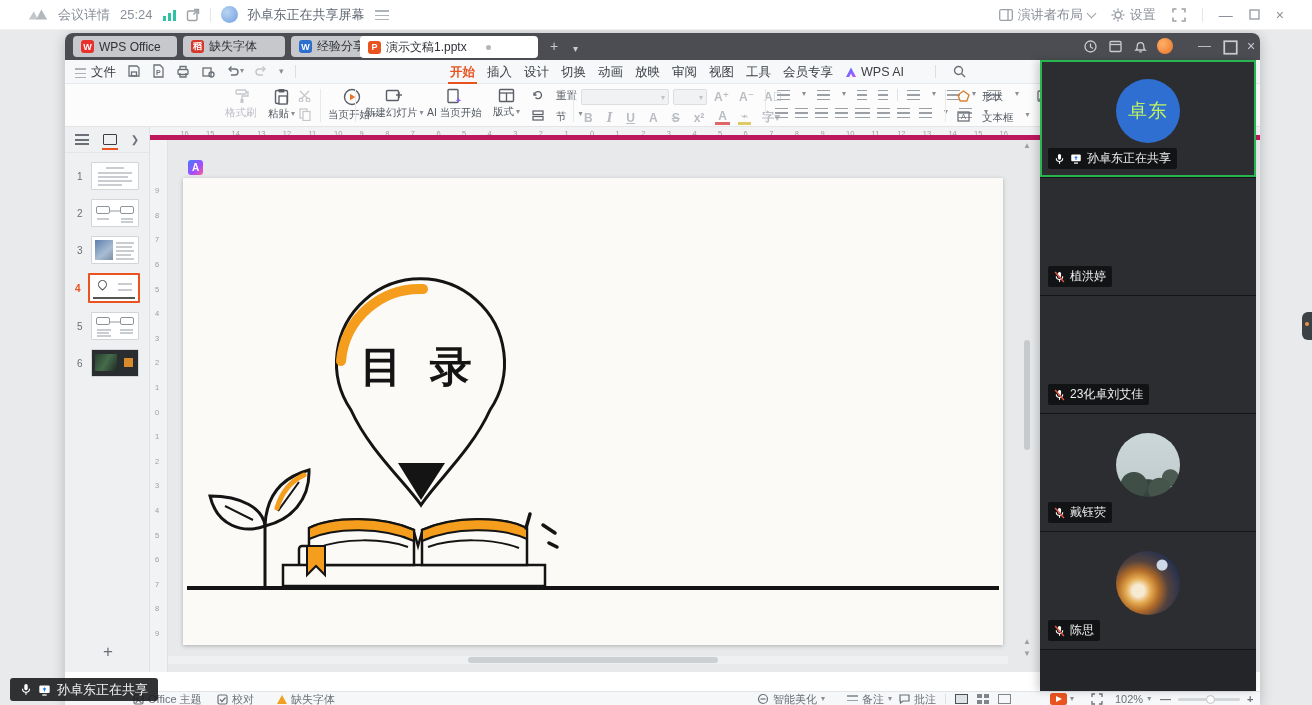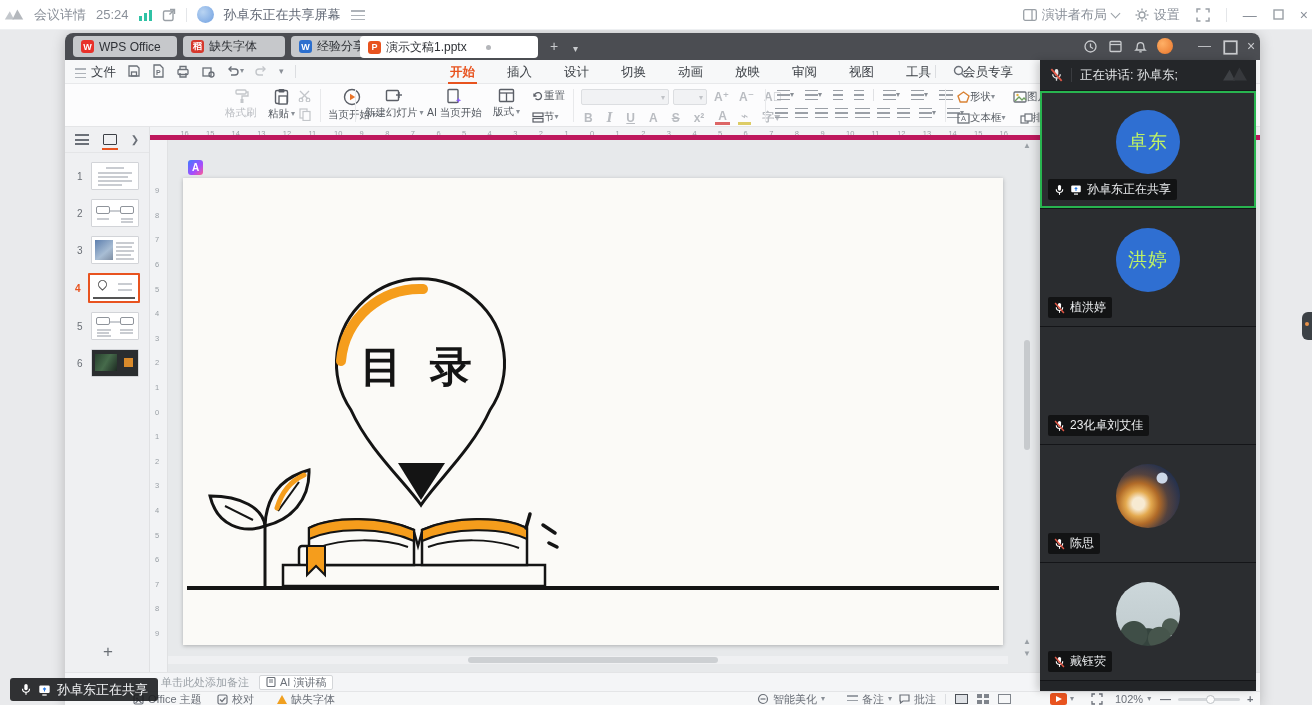--- a/index.html
+++ b/index.html
@@ -1,21 +1,21 @@
 <!DOCTYPE html>
 <html><head>
 <meta charset="utf-8">
 <style>
   *{margin:0;padding:0;box-sizing:border-box}
   html,body{width:1312px;height:705px;overflow:hidden}
   body{position:relative;background:#e9eaec;font-family:"Liberation Sans","DejaVu Sans",sans-serif;color:#3c4046}
   svg{display:block}
 
   
-  .topbar{position:absolute;left:0;top:0;width:1312px;height:30px;background:#fff;border-bottom:1px solid #eef0f2;display:flex;align-items:center;padding:0 4px;gap:10px;font-size:13px;color:#8a9099;z-index:90}
+  .topbar{position:absolute;left:0;top:0;width:1312px;height:30px;background:#fff;border-bottom:1px solid #eef0f2;display:flex;align-items:center;padding:0 28px;gap:10px;font-size:13px;color:#8a9099;z-index:90}
   .topbar .sep{width:1px;height:14px;background:#e4e6e9}
   .topbar .right{margin-left:auto;display:flex;align-items:center;gap:16px}
   .tb-ic{display:flex;align-items:center;gap:5px;cursor:default}
   .chev{width:7px;height:7px;border-right:1.5px solid #9aa0a6;border-bottom:1.5px solid #9aa0a6;transform:rotate(45deg);margin-top:-3px}
   .hamb{width:14px;height:10px;background:repeating-linear-gradient(#aeb3b9 0 1.5px,transparent 1.5px 4.5px)}
   .winbtn{font-size:14px;color:#8a9099}
   .sharer-av{width:17px;height:17px;border-radius:50%;background:radial-gradient(circle at 35% 35%,#b9d4f2,#6f9fe0)}
 
   
   .wps{position:absolute;left:65px;top:33px;width:1195px;height:672px;background:#fff;border-radius:8px 8px 0 0;box-shadow:0 2px 14px rgba(0,0,0,.22)}
@@ -24,35 +24,35 @@
   .wtab.active{background:#fff;height:22px}
   .ficon{width:13px;height:13px;border-radius:3px;color:#fff;font-size:9px;font-weight:bold;display:flex;align-items:center;justify-content:center}
   .dot{width:5px;height:5px;border-radius:50%;background:#b4b6ba;margin-left:14px}
   .strip-btn{position:absolute;top:5px;color:#c9cbce;font-size:14px;line-height:16px}
   .ttl-ic{position:absolute;top:6px;width:15px;height:15px;color:#c9cbce}
 
   
   .menurow{position:absolute;left:0;top:27px;width:100%;height:24px;background:#f7f8f9;border-bottom:1px solid #e8e9eb;font-size:12.5px}
   .menurow .file{position:absolute;left:10px;top:4px;display:flex;gap:5px;align-items:center;color:#3c4046}
   .qicons{position:absolute;left:62px;top:4px;display:flex;gap:11px;align-items:center}
-  .menu-items{position:absolute;left:383px;top:0;height:24px;display:flex;gap:28px;align-items:center}
+  .menu-items{position:absolute;left:383px;top:0;height:24px;display:flex;gap:8px;align-items:center}
   .mi{color:#3c4046;position:relative;padding:3px 2px}
   .mi.active{color:#e8531f;font-weight:bold}
   .mi.active::after{content:"";position:absolute;left:0;right:0;bottom:-1px;height:2.5px;background:#e8531f}
   .msep{width:1px;height:13px;background:#dcdee1;align-self:center}
 
   
   .toolbar{position:absolute;left:0;top:51px;width:100%;height:43px;background:#fcfcfd;border-bottom:1px solid #e4e5e7}
   .tbcol{position:absolute;display:flex;flex-direction:column;align-items:center;gap:2px;font-size:10.5px;color:#555a61;top:4px}
   .tbcol.dis{color:#b9bcc1}
   .lblrow{display:flex;align-items:center;gap:2px;white-space:nowrap}
   .car{font-size:8px;color:#8a8f96;line-height:8px}
   .vdiv{position:absolute;top:5px;height:33px;width:1px;background:#e8e9eb}
   .bars{width:13px;height:10px;background:repeating-linear-gradient(#9ba0a7 0 1.5px,transparent 1.5px 4.5px)}
-  .pbtn{display:flex;align-items:center;gap:0;padding:1px 2px}
+  .pbtn{display:flex;align-items:flex-start;gap:12px;padding:1px 2px}
   .fsel{height:16px;border:1px solid #dcdee1;background:#f1f2f4;border-radius:2px;display:flex;align-items:center;justify-content:flex-end;padding:0 3px;color:#c0c3c7;font-size:8px}
   .fchr{font-size:12px;color:#b9bcc1;font-weight:bold;padding:0 3px}
   .prow{display:flex;align-items:center;gap:7px}
 
   
   .ruler-h{position:absolute;left:85px;top:94px;width:1110px;height:13px;background:#f2f3f5;border-bottom:5px solid #be185d;overflow:hidden}
   .ruler-h span{position:absolute;top:2px;font-size:7.5px;color:#9aa0a6}
   .ruler-v{position:absolute;left:85px;top:107px;width:18px;height:532px;background:#f2f3f5;border-right:1px solid #e0e1e3;overflow:hidden}
   .ruler-v span{position:absolute;left:5px;font-size:7.5px;color:#9aa0a6}
 
@@ -679,31 +679,20 @@
       <span class="sb-arrow" style="left:1px;top:2px">▲</span>
       <div class="th"></div>
       <span class="sb-arrow" style="left:1px;top:498px">▲</span>
       <span class="sb-arrow" style="left:1px;top:510px">▼</span>
     </div>
     <div class="hsb">
         <div class="th"></div>
       </div>
   </div>
 
-  <div class="notesrow">
-    <span>单击此处添加备注</span>
-    <span class="aichip">
-      <svg width="10" height="10" viewBox="0 0 10 10">
-          <rect x="1" y="0.5" width="8" height="9" rx="1" fill="none" stroke="#6b7078" stroke-width="1.1"></rect>
-          <line x1="3" y1="3" x2="7" y2="3" stroke="#6b7078"></line>
-          <line x1="3" y1="5" x2="7" y2="5" stroke="#6b7078"></line>
-        </svg>
-      <span>AI 演讲稿</span>
-    </span>
-  </div>
 
   <div class="statusbar">
     <div class="st" style="left:68px">
       <svg width="11" height="11" viewBox="0 0 11 11">
           <rect x="1" y="1" width="9" height="9" rx="1.5" fill="none" stroke="#6b7078" stroke-width="1.2"></rect>
           <circle cx="4" cy="4.5" r="1" fill="#6b7078"></circle>
           <path d="M2.5 9 L5.5 6 L8.5 9" fill="none" stroke="#6b7078" stroke-width="1.1"></path>
         </svg>
       <span>Office 主题</span>
     </div>
@@ -769,104 +758,87 @@
       <span style="font-weight:bold">—</span>
       <span class="zslider">
           <i></i>
         </span>
       <span style="font-weight:bold">+</span>
     </div>
   </div>
 </div>
 
 <div class="sidebar">
-  <div class="sb-header">
-    <svg width="13" height="14" viewBox="0 0 12 13">
-        <rect x="4.3" y="1" width="3.4" height="6.2" rx="1.7" fill="#e8eaec"></rect>
-        <path d="M2.5 5.8 a3.5 3.5 0 0 0 7 0" stroke="#e8eaec" stroke-width="1.2" fill="none"></path>
-        <line x1="6" y1="9.5" x2="6" y2="11.8" stroke="#e8eaec" stroke-width="1.2"></line>
-        <line x1="1.2" y1="1" x2="10.8" y2="12" stroke="#e05746" stroke-width="1.6"></line>
-      </svg>
-    <span class="sep"></span>
-    <span>正在讲话: 孙卓东;</span>
-    <svg class="wm" width="26" height="16" viewBox="0 0 24 14">
-        <path d="M1 13 L7 3 L12 13 Z" fill="#55585c"></path>
-        <path d="M10 13 L16 1 L23 13 Z" fill="#45484c"></path>
-      </svg>
-  </div>
 
   <div class="tile speaking">
     <div class="avatar">
         <span>卓东</span>
       </div>
     <div class="tag">
       <svg width="11" height="12" viewBox="0 0 12 13">
           <rect x="4.3" y="1" width="3.4" height="6.2" rx="1.7" fill="#fff"></rect>
           <path d="M2.5 5.8 a3.5 3.5 0 0 0 7 0" stroke="#fff" stroke-width="1.2" fill="none"></path>
           <line x1="6" y1="9.5" x2="6" y2="11.8" stroke="#fff" stroke-width="1.2"></line>
         </svg>
       <svg width="12" height="11" viewBox="0 0 12 12">
           <rect x="0.8" y="1.5" width="10.4" height="7.5" rx="1.2" fill="#fff"></rect>
           <path d="M6 7.5 V4.2 M4.6 5.4 L6 4 L7.4 5.4" stroke="#2b7de9" stroke-width="1.1" fill="none"></path>
           <line x1="3.8" y1="11" x2="8.2" y2="11" stroke="#fff" stroke-width="1.3"></line>
         </svg>
       <span>孙卓东正在共享</span>
-    </div>
-  </div>
-
-  <div class="tile">
-    <div class="avatar">
-        <span>洪婷</span>
-      </div>
-    <div class="tag">
-      <svg width="11" height="12" viewBox="0 0 12 13">
-          <rect x="4.3" y="1" width="3.4" height="6.2" rx="1.7" fill="#fff"></rect>
-          <path d="M2.5 5.8 a3.5 3.5 0 0 0 7 0" stroke="#fff" stroke-width="1.2" fill="none"></path>
-          <line x1="6" y1="9.5" x2="6" y2="11.8" stroke="#fff" stroke-width="1.2"></line>
-          <line x1="1.2" y1="1" x2="10.8" y2="12" stroke="#e05746" stroke-width="1.6"></line>
-        </svg>
-      <span>植洪婷</span>
     </div>
   </div>
 
   <div class="tile">
     <div class="tag">
       <svg width="11" height="12" viewBox="0 0 12 13">
           <rect x="4.3" y="1" width="3.4" height="6.2" rx="1.7" fill="#fff"></rect>
           <path d="M2.5 5.8 a3.5 3.5 0 0 0 7 0" stroke="#fff" stroke-width="1.2" fill="none"></path>
           <line x1="6" y1="9.5" x2="6" y2="11.8" stroke="#fff" stroke-width="1.2"></line>
           <line x1="1.2" y1="1" x2="10.8" y2="12" stroke="#e05746" stroke-width="1.6"></line>
         </svg>
+      <span>植洪婷</span>
+    </div>
+  </div>
+
+  <div class="tile">
+    <div class="tag">
+      <svg width="11" height="12" viewBox="0 0 12 13">
+          <rect x="4.3" y="1" width="3.4" height="6.2" rx="1.7" fill="#fff"></rect>
+          <path d="M2.5 5.8 a3.5 3.5 0 0 0 7 0" stroke="#fff" stroke-width="1.2" fill="none"></path>
+          <line x1="6" y1="9.5" x2="6" y2="11.8" stroke="#fff" stroke-width="1.2"></line>
+          <line x1="1.2" y1="1" x2="10.8" y2="12" stroke="#e05746" stroke-width="1.6"></line>
+        </svg>
       <span>23化卓刘艾佳</span>
+    </div>
+  </div>
+
+  <div class="tile">
+    <div class="avatar photo-trees"></div>
+    <div class="tag">
+      <svg width="11" height="12" viewBox="0 0 12 13">
+          <rect x="4.3" y="1" width="3.4" height="6.2" rx="1.7" fill="#fff"></rect>
+          <path d="M2.5 5.8 a3.5 3.5 0 0 0 7 0" stroke="#fff" stroke-width="1.2" fill="none"></path>
+          <line x1="6" y1="9.5" x2="6" y2="11.8" stroke="#fff" stroke-width="1.2"></line>
+          <line x1="1.2" y1="1" x2="10.8" y2="12" stroke="#e05746" stroke-width="1.6"></line>
+        </svg>
+      <span>戴钰荧</span>
     </div>
   </div>
 
   <div class="tile">
     <div class="avatar photo-art"></div>
     <div class="tag">
       <svg width="11" height="12" viewBox="0 0 12 13">
           <rect x="4.3" y="1" width="3.4" height="6.2" rx="1.7" fill="#fff"></rect>
           <path d="M2.5 5.8 a3.5 3.5 0 0 0 7 0" stroke="#fff" stroke-width="1.2" fill="none"></path>
           <line x1="6" y1="9.5" x2="6" y2="11.8" stroke="#fff" stroke-width="1.2"></line>
           <line x1="1.2" y1="1" x2="10.8" y2="12" stroke="#e05746" stroke-width="1.6"></line>
         </svg>
       <span>陈思</span>
-    </div>
-  </div>
-
-  <div class="tile">
-    <div class="avatar photo-trees"></div>
-    <div class="tag">
-      <svg width="11" height="12" viewBox="0 0 12 13">
-          <rect x="4.3" y="1" width="3.4" height="6.2" rx="1.7" fill="#fff"></rect>
-          <path d="M2.5 5.8 a3.5 3.5 0 0 0 7 0" stroke="#fff" stroke-width="1.2" fill="none"></path>
-          <line x1="6" y1="9.5" x2="6" y2="11.8" stroke="#fff" stroke-width="1.2"></line>
-          <line x1="1.2" y1="1" x2="10.8" y2="12" stroke="#e05746" stroke-width="1.6"></line>
-        </svg>
-      <span>戴钰荧</span>
     </div>
   </div>
 </div>
 
 <div class="share-badge">
   <svg width="12" height="13" viewBox="0 0 12 13">
       <rect x="4.3" y="1" width="3.4" height="6.2" rx="1.7" fill="#fff"></rect>
       <path d="M2.5 5.8 a3.5 3.5 0 0 0 7 0" stroke="#fff" stroke-width="1.2" fill="none"></path>
       <line x1="6" y1="9.5" x2="6" y2="11.8" stroke="#fff" stroke-width="1.2"></line>
     </svg>

